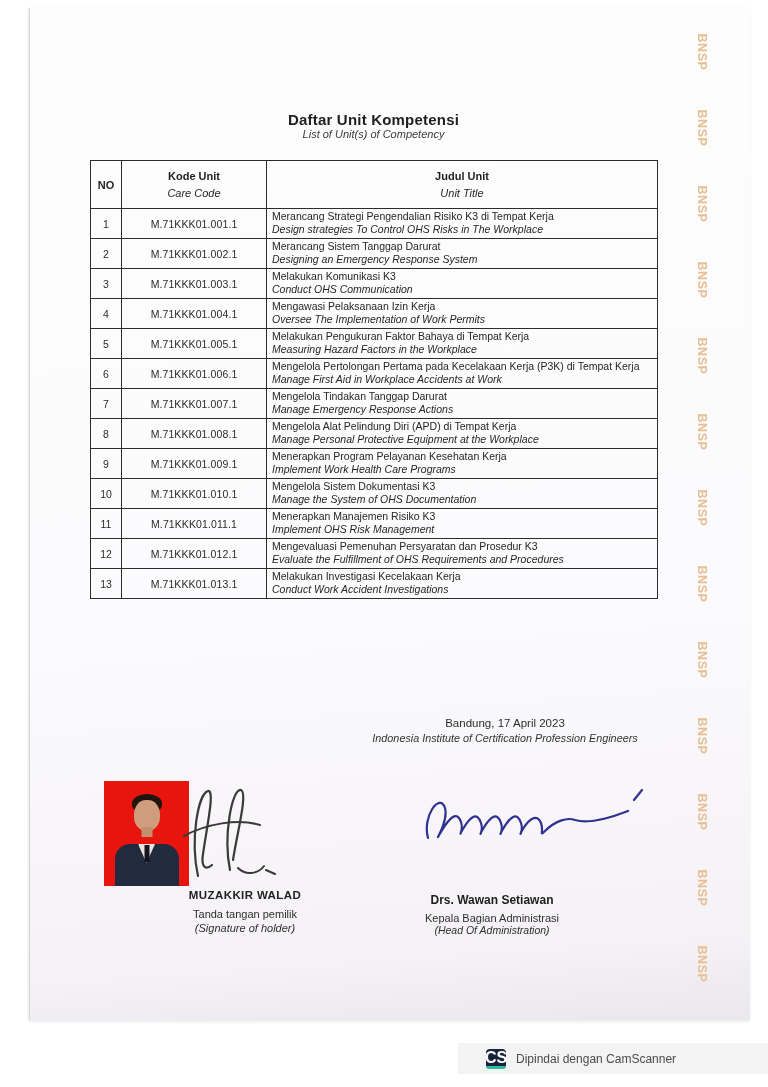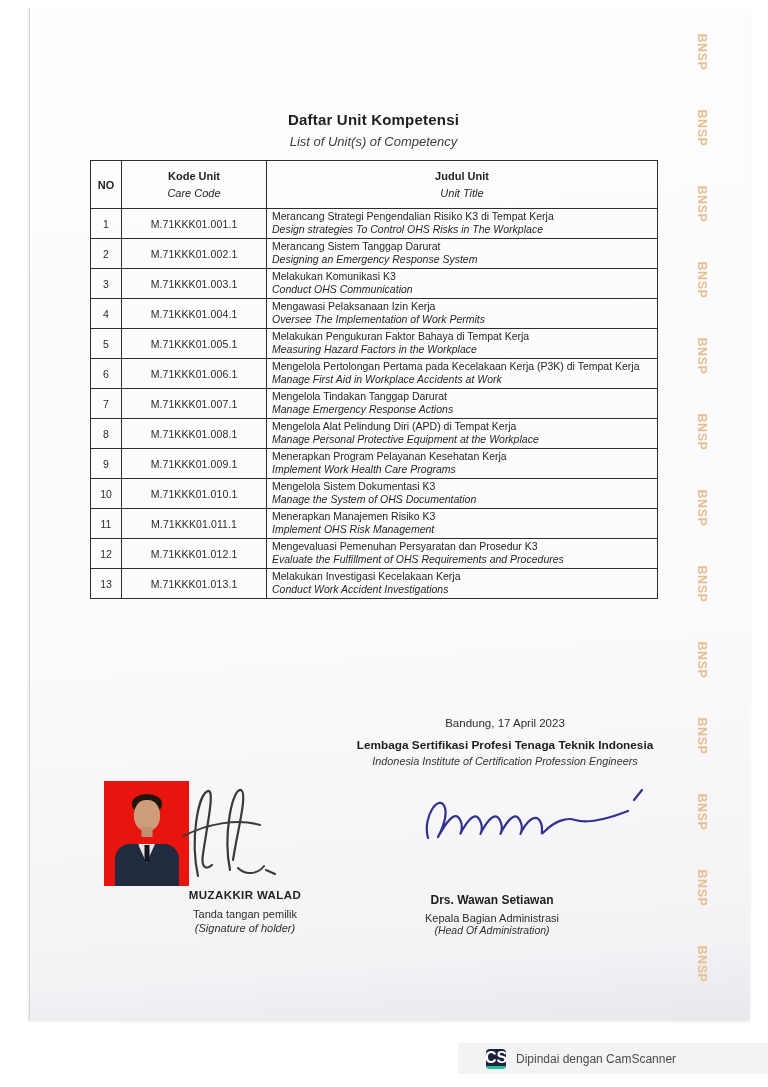--- a/index.html
+++ b/index.html
@@ -17,21 +17,21 @@
   
   .wm {
     position:absolute; left:678px; width:48px; height:16px; line-height:16px;
     text-align:center; font-weight:bold; font-size:12.5px; letter-spacing:.6px;
     transform:rotate(90deg); user-select:none;
   }
 
   
   .title-block { position:absolute; left:90px; top:111px; width:567px; text-align:center; }
   .doc-title { font-size:15px; font-weight:bold; color:#1f1f1f; letter-spacing:.2px; }
-  .doc-subtitle { font-size:13px; font-style:italic; color:#3c3c3c; margin-top:6px; }
+  .doc-subtitle { font-size:11px; font-style:italic; color:#3c3c3c; margin-top:0; }
 
   
   table.units {
     position:absolute; left:90px; top:160px; width:567px;
     border-collapse:collapse; table-layout:fixed;
   }
   table.units th, table.units td { border:1.6px solid #2c2c2c; vertical-align:middle; }
   table.units thead th { height:48px; text-align:center; font-size:11px; color:#1f1f1f; }
   .hdr-main { font-weight:bold; }
   .hdr-sub  { font-weight:normal; font-style:italic; margin-top:5px; }
@@ -247,21 +247,20 @@
     <td class="c-title">
       <div class="t-id">Melakukan Investigasi Kecelakaan Kerja</div>
       <div class="t-en">Conduct Work Accident Investigations</div>
     </td>
   </tr>
 </tbody>
 </table>
 
 <div class="issuance">
   <div class="place-date">Bandung, 17 April 2023</div>
-  <div class="org-id">Lembaga Sertifikasi Profesi Tenaga Teknik Indonesia</div>
   <div class="org-en">Indonesia Institute of Certification Profession Engineers</div>
 </div>
 
 <div class="photo" style="background: rgb(232, 21, 15);">
   <div class="hair"></div>
   <div class="face"></div>
   <div class="neck"></div>
   <div class="suit">
     <div class="shirt"></div>
     <div class="tie"></div>

